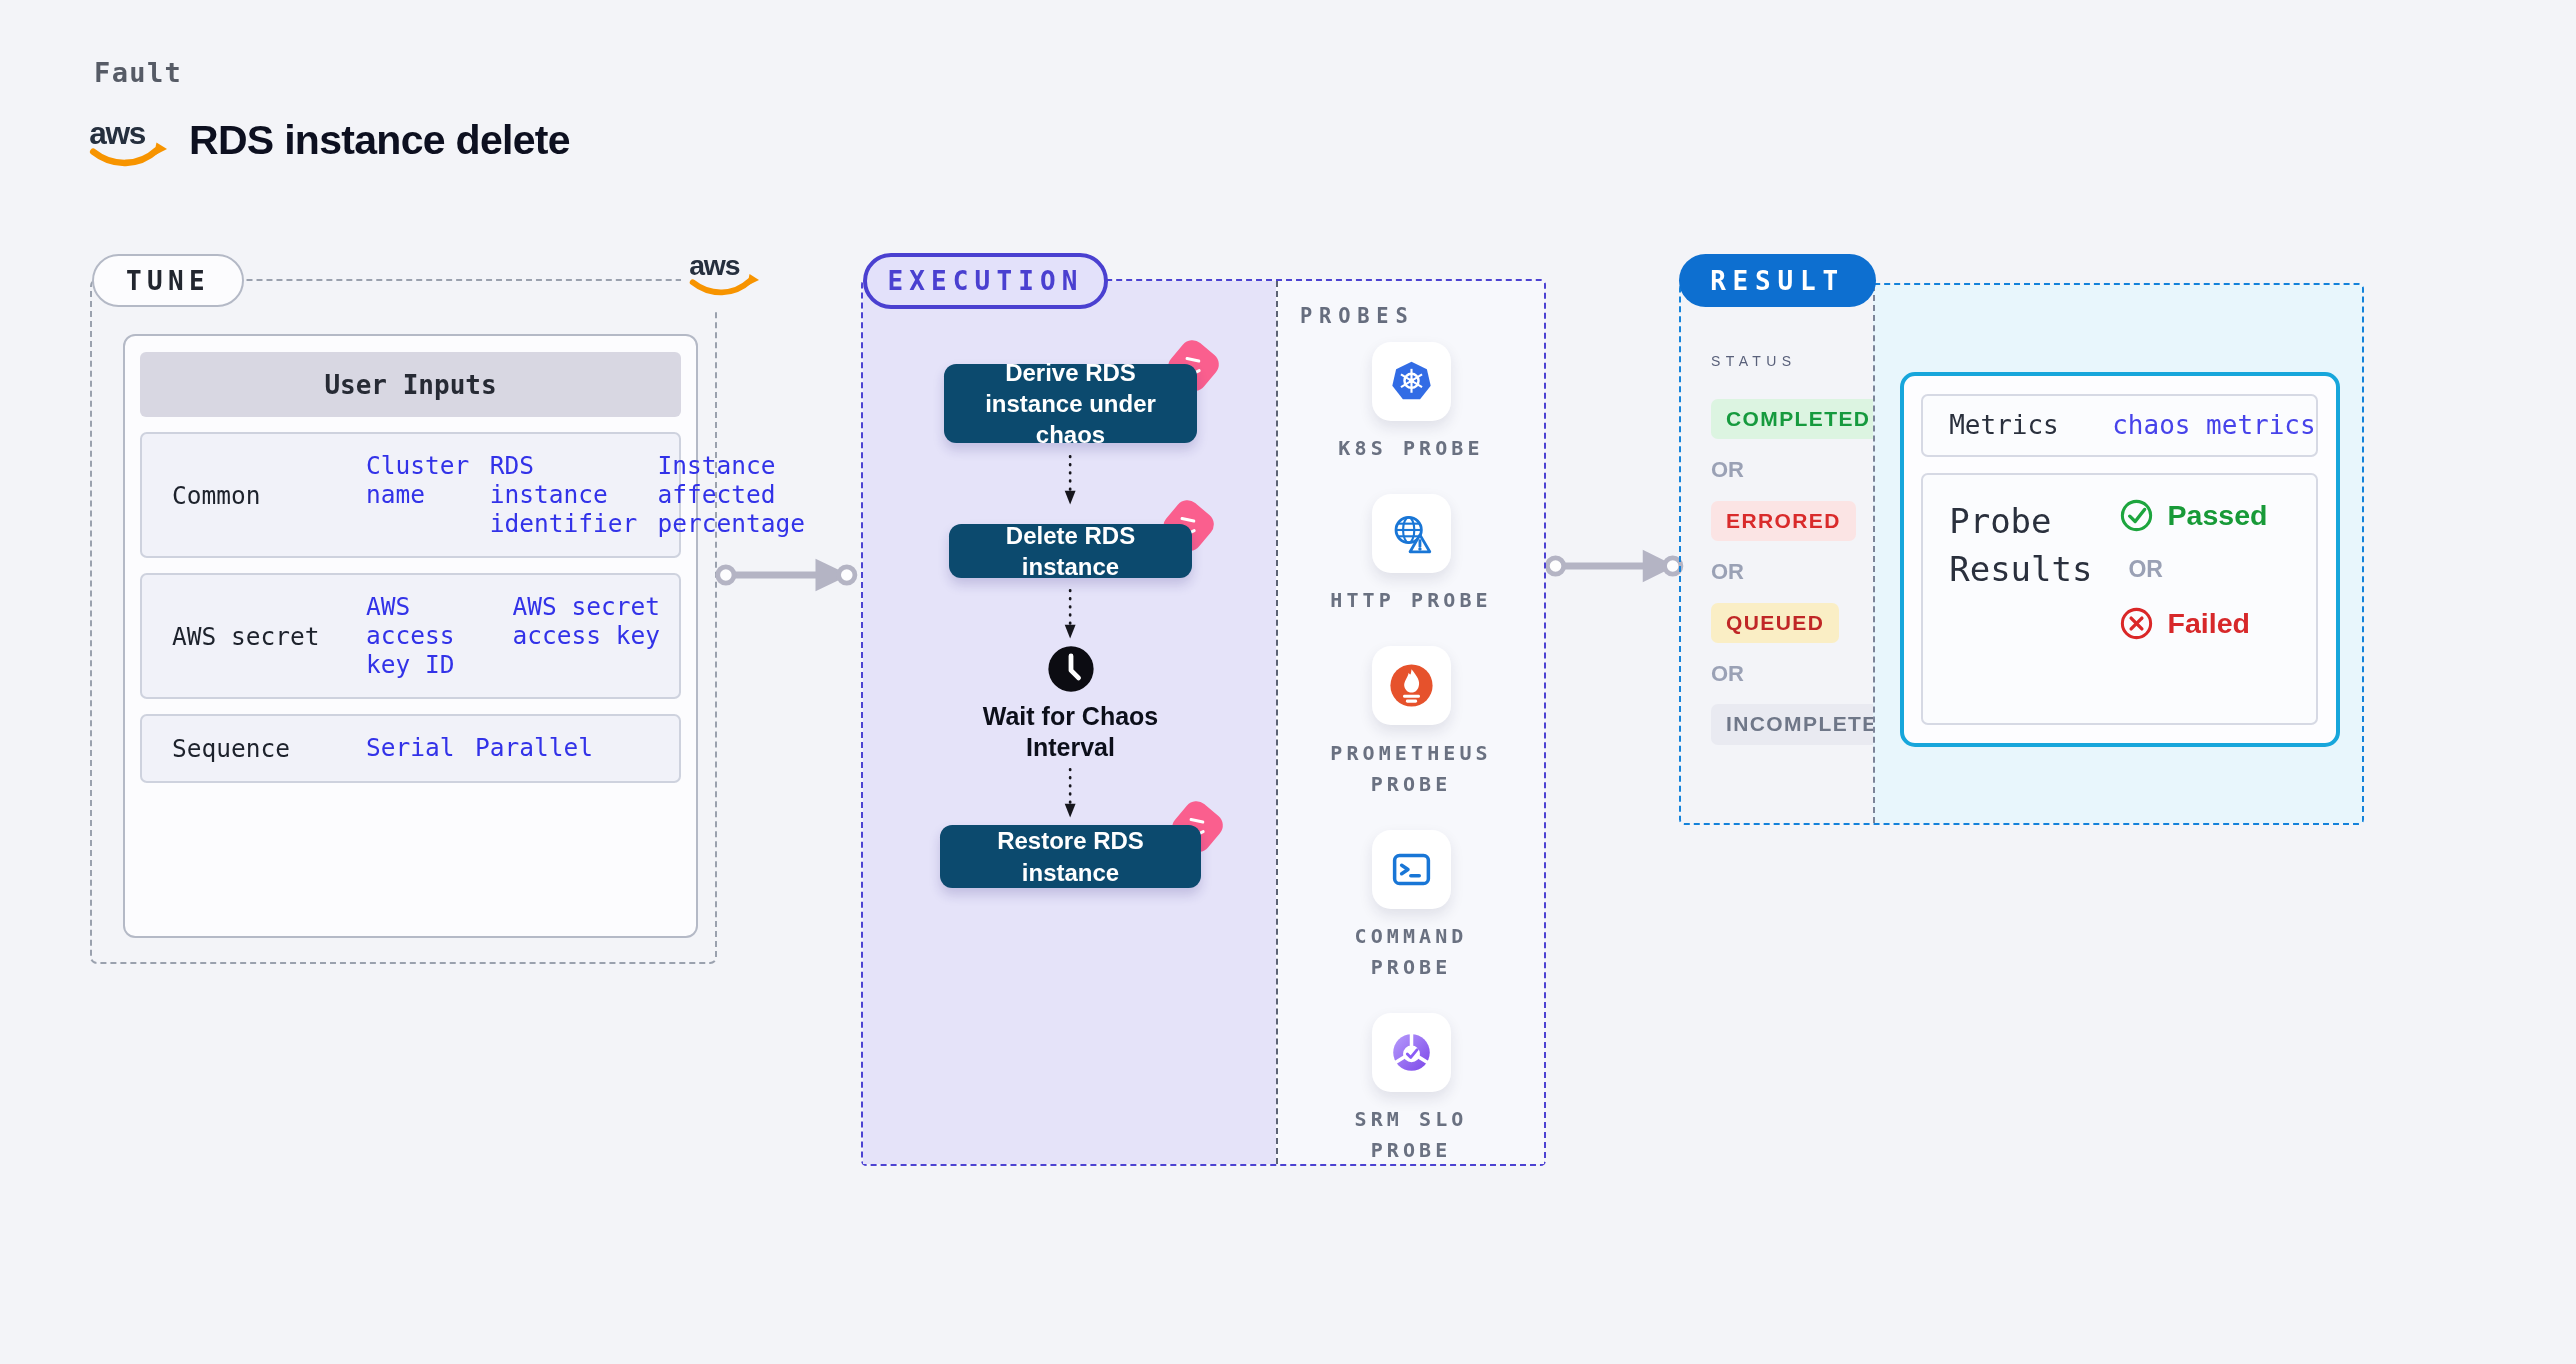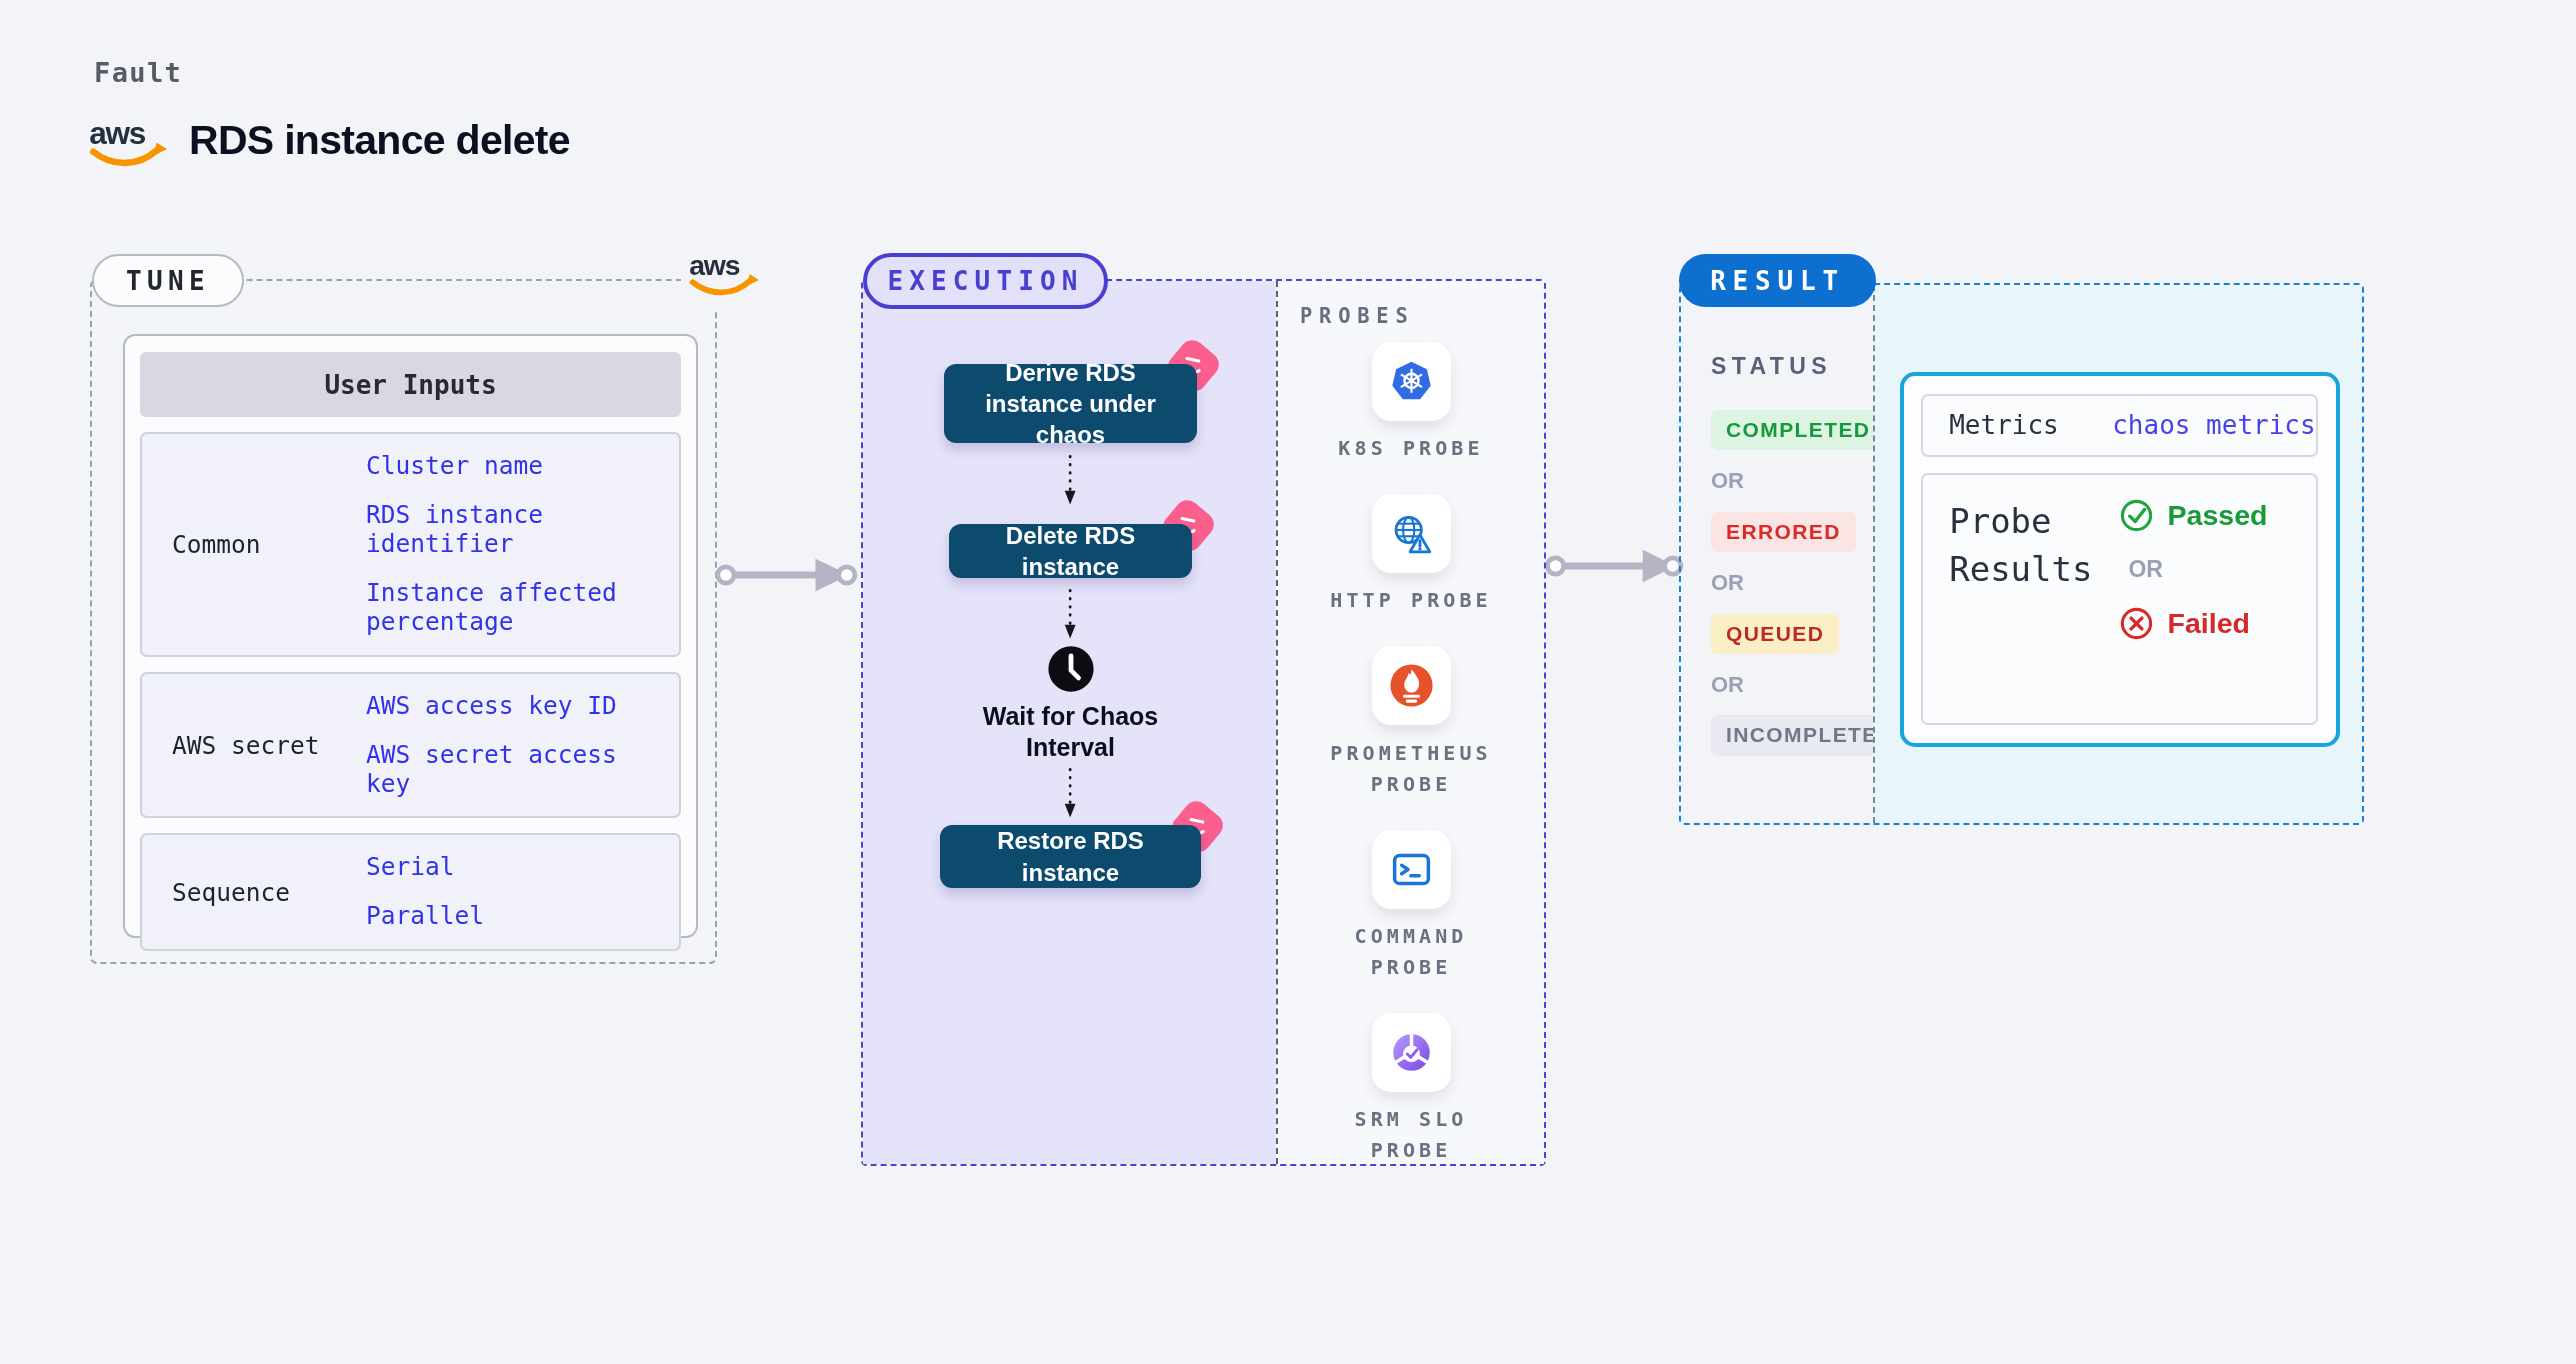--- a/index.html
+++ b/index.html
@@ -35,21 +35,21 @@
   .ui-card { position:absolute; left:123px; top:334px; width:575px; height:604px;
     background:#fcfcfe; border:2.7px solid #b4b9c6; border-radius:12.2px; padding:16.3px 15px;
     display:flex; flex-direction:column; gap:15px; }
   .ui-header { flex:none; height:65px; background:#d8d7e2; border-radius:6px;
     display:flex; align-items:center; justify-content:center;
     font-family:"DejaVu Sans Mono",monospace; font-size:26px; font-weight:700; color:#262a34; }
   .ui-row { display:flex; align-items:center; border:2px solid #ced2de; border-radius:6.8px;
     background:#f1f2f9; padding:17.7px 0; flex:none; }
   .ui-row-label { width:224px; padding-left:30px; font-family:"DejaVu Sans Mono",monospace;
     font-size:24.5px; color:#1d222c; }
-  .ui-links { width:302px; display:flex; flex-direction:column; gap:20.4px; }
+  .ui-links { width:302px; display:flex; flex-direction:row; gap:20.4px; }
   .input-link { font-family:"DejaVu Sans Mono",monospace; font-size:24.5px; line-height:1.18;
     color:#3232e8; text-decoration:none; cursor:pointer; }
 
   
   .flow-arrow { position:absolute; }
 
   
   .exec-box { position:absolute; left:861px; top:279px; width:685px; height:887px;
     border:2.7px dashed #4c42d2; border-radius:5.4px; display:flex; }
   .exec-left { width:413px; background:#e5e3f9; position:relative; }
@@ -81,21 +81,21 @@
     box-shadow:0 6.8px 13.6px rgba(25,30,70,.10); display:flex; align-items:center; justify-content:center; }
   .probe-card svg { width:45px; height:45px; }
   .probe-name { margin-top:12.2px; width:170px; text-align:center;
     font-family:"DejaVu Sans Mono",monospace; font-size:20px; font-weight:600;
     color:#6a7181; letter-spacing:4.1px; line-height:1.55; }
 
   
   .result-box { position:absolute; left:1679px; top:283px; width:685px; height:542px;
     border:2.7px dashed #1482da; border-radius:5.4px; display:flex; }
   .status-col { width:192px; padding:68px 0 0 30px; }
-  .status-heading { font-size:23px; font-weight:700; color:#59607a; letter-spacing:5.4px; margin-bottom:30px; }
+  .status-heading { font-size:14px; font-weight:400; color:#59607a; letter-spacing:5.4px; margin-bottom:30px; }
   .status-badge { display:inline-block; padding:8.2px 15px; border-radius:6.8px; font-size:21px;
     font-weight:800; letter-spacing:1.4px; margin-bottom:17.7px; }
   .badge-green  { background:#dcf4e1; color:#169a3e; }
   .badge-red    { background:#fbe4e4; color:#d92b2b; }
   .badge-yellow { background:#faeec5; color:#c02727; }
   .badge-gray   { background:#e9eaf1; color:#6f7788; }
   .or-label { font-size:22px; font-weight:700; color:#9aa1b5; margin-bottom:17.7px; }
 
   .result-right { flex:1; background:#e8f6fc; border-left:2px dashed #7c8498; position:relative; }
   .output-card { position:absolute; left:24.5px; top:87px; width:440px; height:375px;

